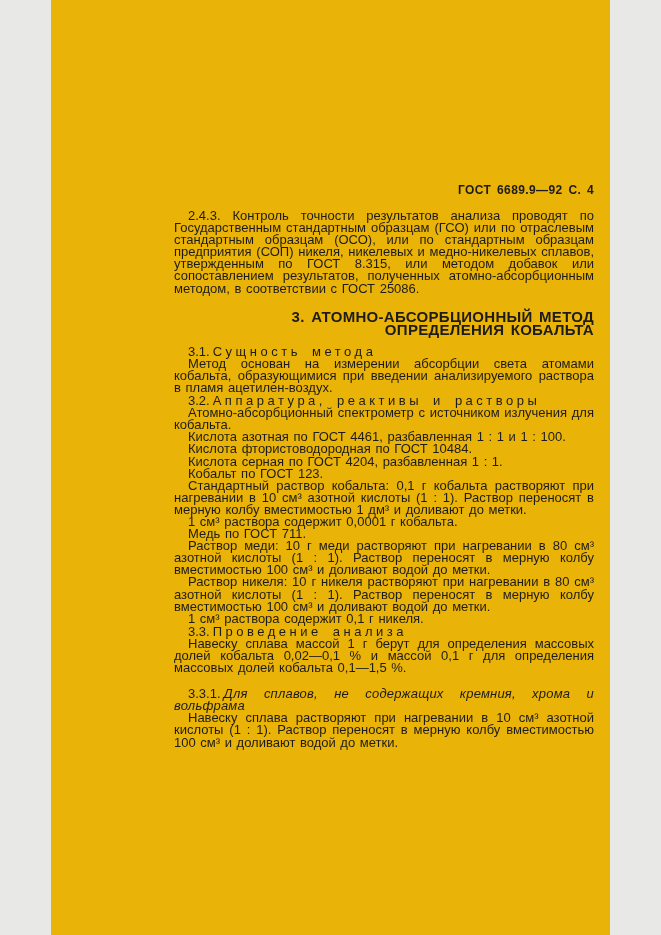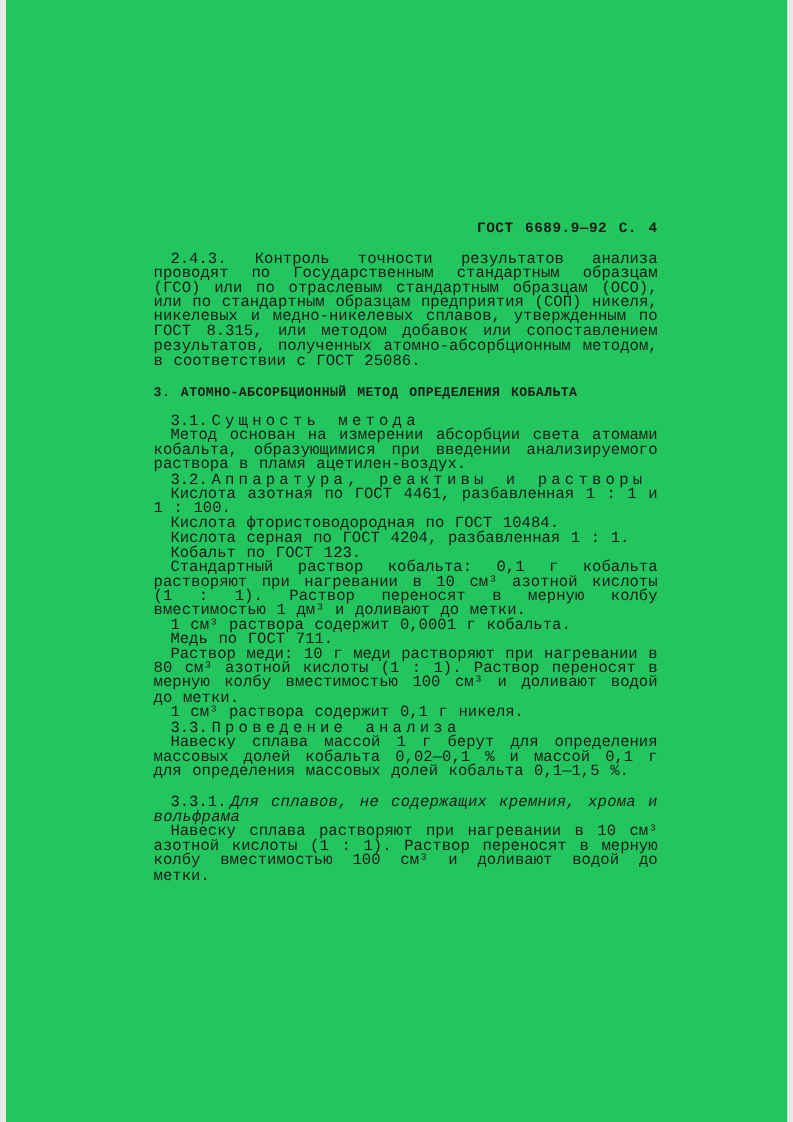--- a/index.html
+++ b/index.html
@@ -3,26 +3,26 @@
 <meta charset="utf-8">
 <title>ГОСТ 6689.9—92 С. 4</title>
 <style>
   html, body {
     margin: 0;
     padding: 0;
     background: #e8e8e6;
   }
   .sheet {
     position: relative;
-    width: 651px;
+    width: 559px;
     height: 935px;
     margin: 0 auto;
-    background: #22c55e;
+    background: #eab308;
     overflow: hidden;
-    font-family: Liberation Mono, monospace;
+    font-family: Liberation Sans, sans-serif;
     color: #1e1c1a;
   }
   .textblock {
     position: absolute;
     left: 123px;
     top: 183px;
     width: 420px;
   }
   .hdr {
     text-align: right;
@@ -35,24 +35,24 @@
   p.body {
     margin: 0;
     font-size: 13px;
     line-height: 12.1px;
     text-align: justify;
     text-indent: 14px;
     word-spacing: 1px;
   }
   h2.h2 {
     margin: 15px 0 10px 0;
-    font-size: 11px;
+    font-size: 15px;
     line-height: 13px;
     font-weight: bold;
-    text-align: left;
+    text-align: right;
     text-indent: 0;
     letter-spacing: 0.3px;
     word-spacing: 2px;
   }
   p.hs { text-align: left; margin-top: 1px; }
   .num { margin-right: 3px; }
   .sp {
     letter-spacing: 0.27em;
     word-spacing: 0.3em;
   }
@@ -70,28 +70,30 @@
     <p class="body">2.4.3. Контроль точности результатов анализа проводят по Государственным стандартным образцам (ГСО) или по отраслевым стандартным образцам (ОСО), или по стандартным образцам предприятия (СОП) никеля, никелевых и медно-никелевых сплавов, утвержденным по ГОСТ 8.315, или методом добавок или сопоставлением результатов, полученных атомно-абсорбционным методом, в соответствии с ГОСТ 25086.</p>
 
     <h2 class="h2">3. АТОМНО-АБСОРБЦИОННЫЙ МЕТОД ОПРЕДЕЛЕНИЯ КОБАЛЬТА</h2>
 
     <p class="body hs"><span class="num">3.1.</span><span class="sp">Сущность метода</span></p>
 
     <p class="body">Метод основан на измерении абсорбции света атомами кобальта, образующимися при введении анализируемого раствора в пламя ацетилен-воздух.</p>
 
     <p class="body hs"><span class="num">3.2.</span><span class="sp">Аппаратура, реактивы и растворы</span></p>
 
+    <p class="body">Атомно-абсорбционный спектрометр с источником излучения для кобальта.</p>
     <p class="body">Кислота азотная по ГОСТ 4461, разбавленная 1 : 1 и 1 : 100.</p>
     <p class="body">Кислота фтористоводородная по ГОСТ 10484.</p>
     <p class="body">Кислота серная по ГОСТ 4204, разбавленная 1 : 1.</p>
     <p class="body">Кобальт по ГОСТ 123.</p>
     <p class="body">Стандартный раствор кобальта: 0,1 г кобальта растворяют при нагревании в 10 см³ азотной кислоты (1 : 1). Раствор переносят в мерную колбу вместимостью 1 дм³ и доливают до метки.</p>
     <p class="body">1 см³ раствора содержит 0,0001 г кобальта.</p>
     <p class="body">Медь по ГОСТ 711.</p>
     <p class="body">Раствор меди: 10 г меди растворяют при нагревании в 80 см³ азотной кислоты (1 : 1). Раствор переносят в мерную колбу вместимостью 100 см³ и доливают водой до метки.</p>
+    <p class="body">Раствор никеля: 10 г никеля растворяют при нагревании в 80 см³ азотной кислоты (1 : 1). Раствор переносят в мерную колбу вместимостью 100 см³ и доливают водой до метки.</p>
     <p class="body">1 см³ раствора содержит 0,1 г никеля.</p>
 
     <p class="body hs"><span class="num">3.3.</span><span class="sp">Проведение анализа</span></p>
 
     <p class="body">Навеску сплава массой 1 г берут для определения массовых долей кобальта 0,02—0,1 % и массой 0,1 г для определения массовых долей кобальта 0,1—1,5 %.</p>
 
     <p class="body hi"><span class="num">3.3.1.</span><span class="it">Для сплавов, не содержащих кремния, хрома и вольфрама</span></p>
 
     <p class="body">Навеску сплава растворяют при нагревании в 10 см³ азотной кислоты (1 : 1). Раствор переносят в мерную колбу вместимостью 100 см³ и доливают водой до метки.</p>
 

